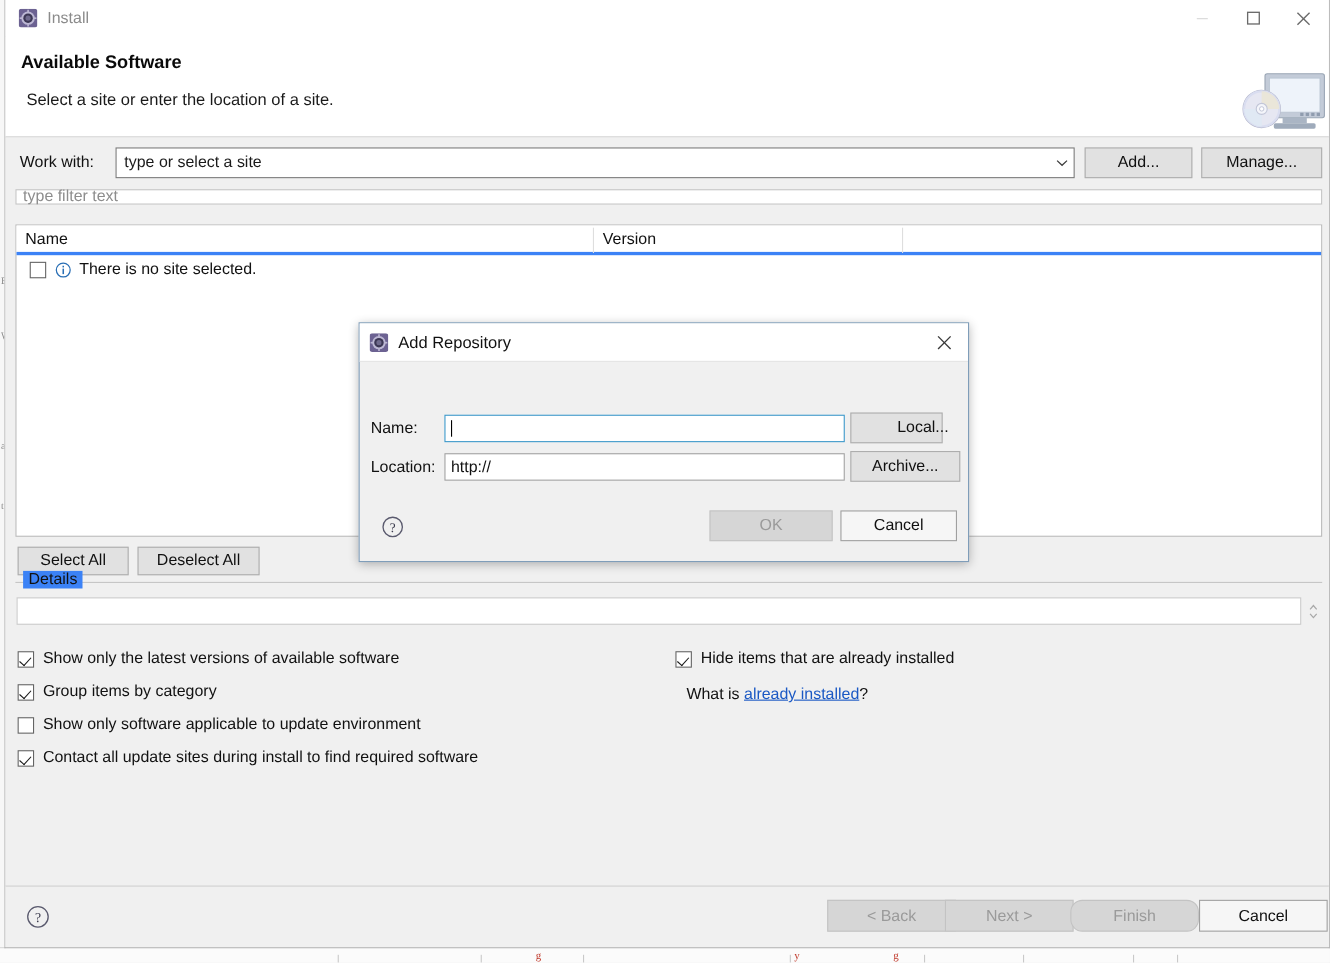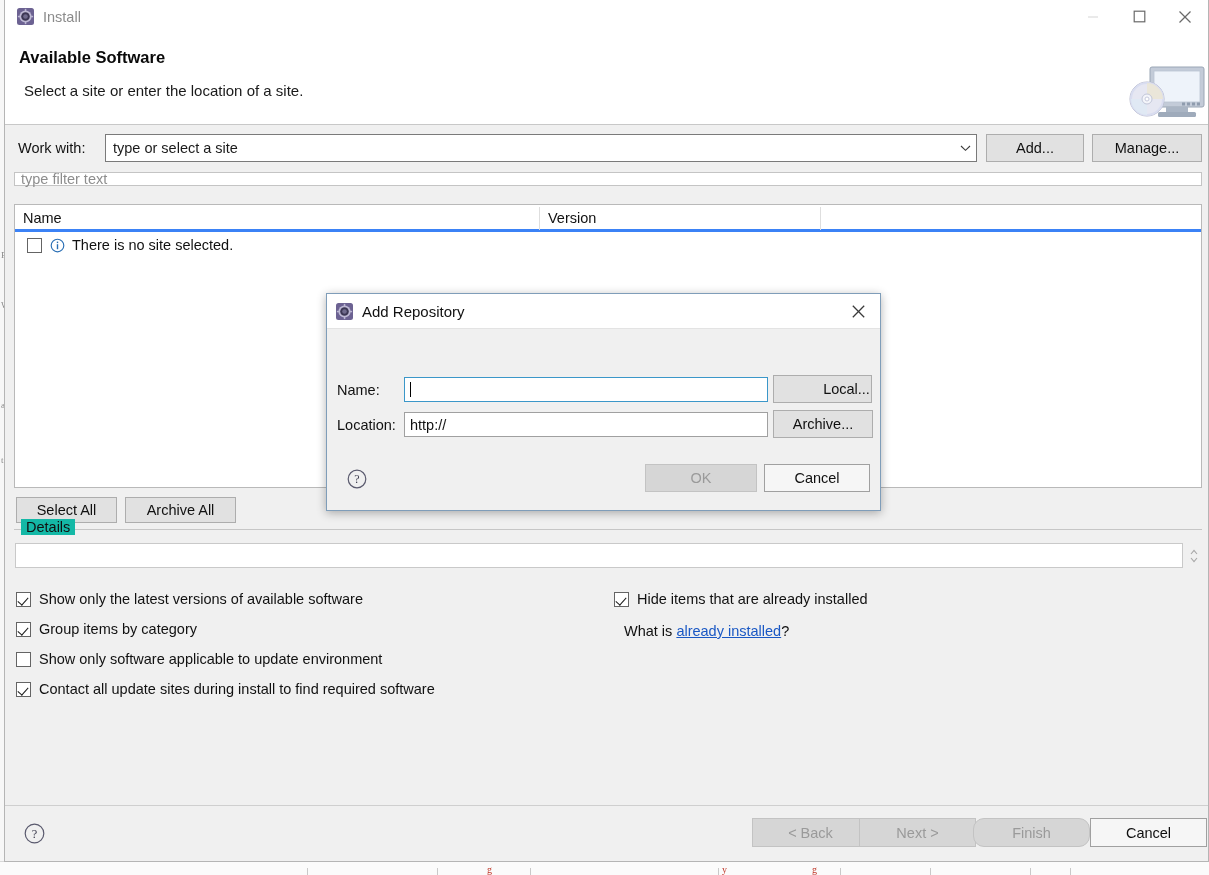--- a/index.html
+++ b/index.html
@@ -154,21 +154,21 @@
   
   #btn-selectall { position: absolute; left: 11px; top: 372px; width: 101px; height: 26px; }
   #btn-deselectall { position: absolute; left: 120px; top: 372px; width: 111px; height: 26px; }
 
   
   #details-group {
     position: absolute; left: 9px; top: 404px; width: 1188px; height: 56px;
     border-top: 1px solid #c6c6c6;
   }
   #details-legend {
-    position: absolute; left: 7px; top: -11px; background: #14b8a6;
+    position: absolute; left: 7px; top: -11px; background: #3b82f6;
     padding: 0 5px; font-size: 14.5px; color: #111;
   }
   #details-field {
     position: absolute; left: 1px; top: 13px; width: 1168px; height: 25px;
     background: #ffffff; border: 1px solid #c9c9c9;
   }
   #details-grip {
     position: absolute; left: 1174px; top: 16px; width: 12px; height: 20px;
     display: flex; align-items: center; justify-content: center;
   }
@@ -230,21 +230,21 @@
     left: 77px; top: 48px; width: 364px;
     border: 1px solid #3b97c9;
   }
   #ard-name-input .caret {
     margin-left: 5px; width: 1px; height: 15px; background: #000;
   }
   #ard-loc-input {
     left: 77px; top: 83px; width: 364px; border: 1px solid #a0a0a0;
   }
   #ard-loc-input .val { margin-left: 5px; font-size: 14.5px; color: #111; }
-  #ard-btn-local   { position: absolute; left: 446px; top: 46px; width: 99px; height: 28px; padding-left: 48px; }
+  #ard-btn-local   { position: absolute; left: 446px; top: 46px; width: 84px; height: 28px; padding-left: 48px; }
   #ard-btn-archive { position: absolute; left: 446px; top: 81px; width: 100px; height: 28px; }
   #ard-footer { position: relative; height: 56px; }
   #ard-help { position: absolute; left: 20px; top: 15px; width: 20px; height: 20px; }
   #ard-btn-ok     { position: absolute; left: 318px; top: 10px; width: 112px; height: 28px; }
   #ard-btn-cancel { position: absolute; left: 437px; top: 10px; width: 106px; height: 28px;
                     background: #f6f6f6; border-color: #a0a0a0; }
 </style>
 </head>
 <body>
 
@@ -371,21 +371,21 @@
               <rect x="6.8" y="6.2" width="1.4" height="5" fill="#2a6fb5"></rect>
               <rect x="6.8" y="3.6" width="1.4" height="1.5" fill="#2a6fb5"></rect>
             </svg>
           </span>
           <span class="tree-label">There is no site selected.</span>
         </div>
       </div>
     </div>
 
     <div class="btn" id="btn-selectall">Select All</div>
-    <div class="btn" id="btn-deselectall">Archive All</div>
+    <div class="btn" id="btn-deselectall">Deselect All</div>
 
     <div id="details-group">
       <div id="details-legend">Details</div>
       <div id="details-field"></div>
       <div id="details-grip">
         <svg width="10" height="18" viewBox="0 0 10 18">
           <polyline points="2,7 5,3.5 8,7" fill="none" stroke="#a8a8a8" stroke-width="1.15"></polyline>
           <polyline points="2,11 5,14.5 8,11" fill="none" stroke="#a8a8a8" stroke-width="1.15"></polyline>
         </svg>
       </div>

